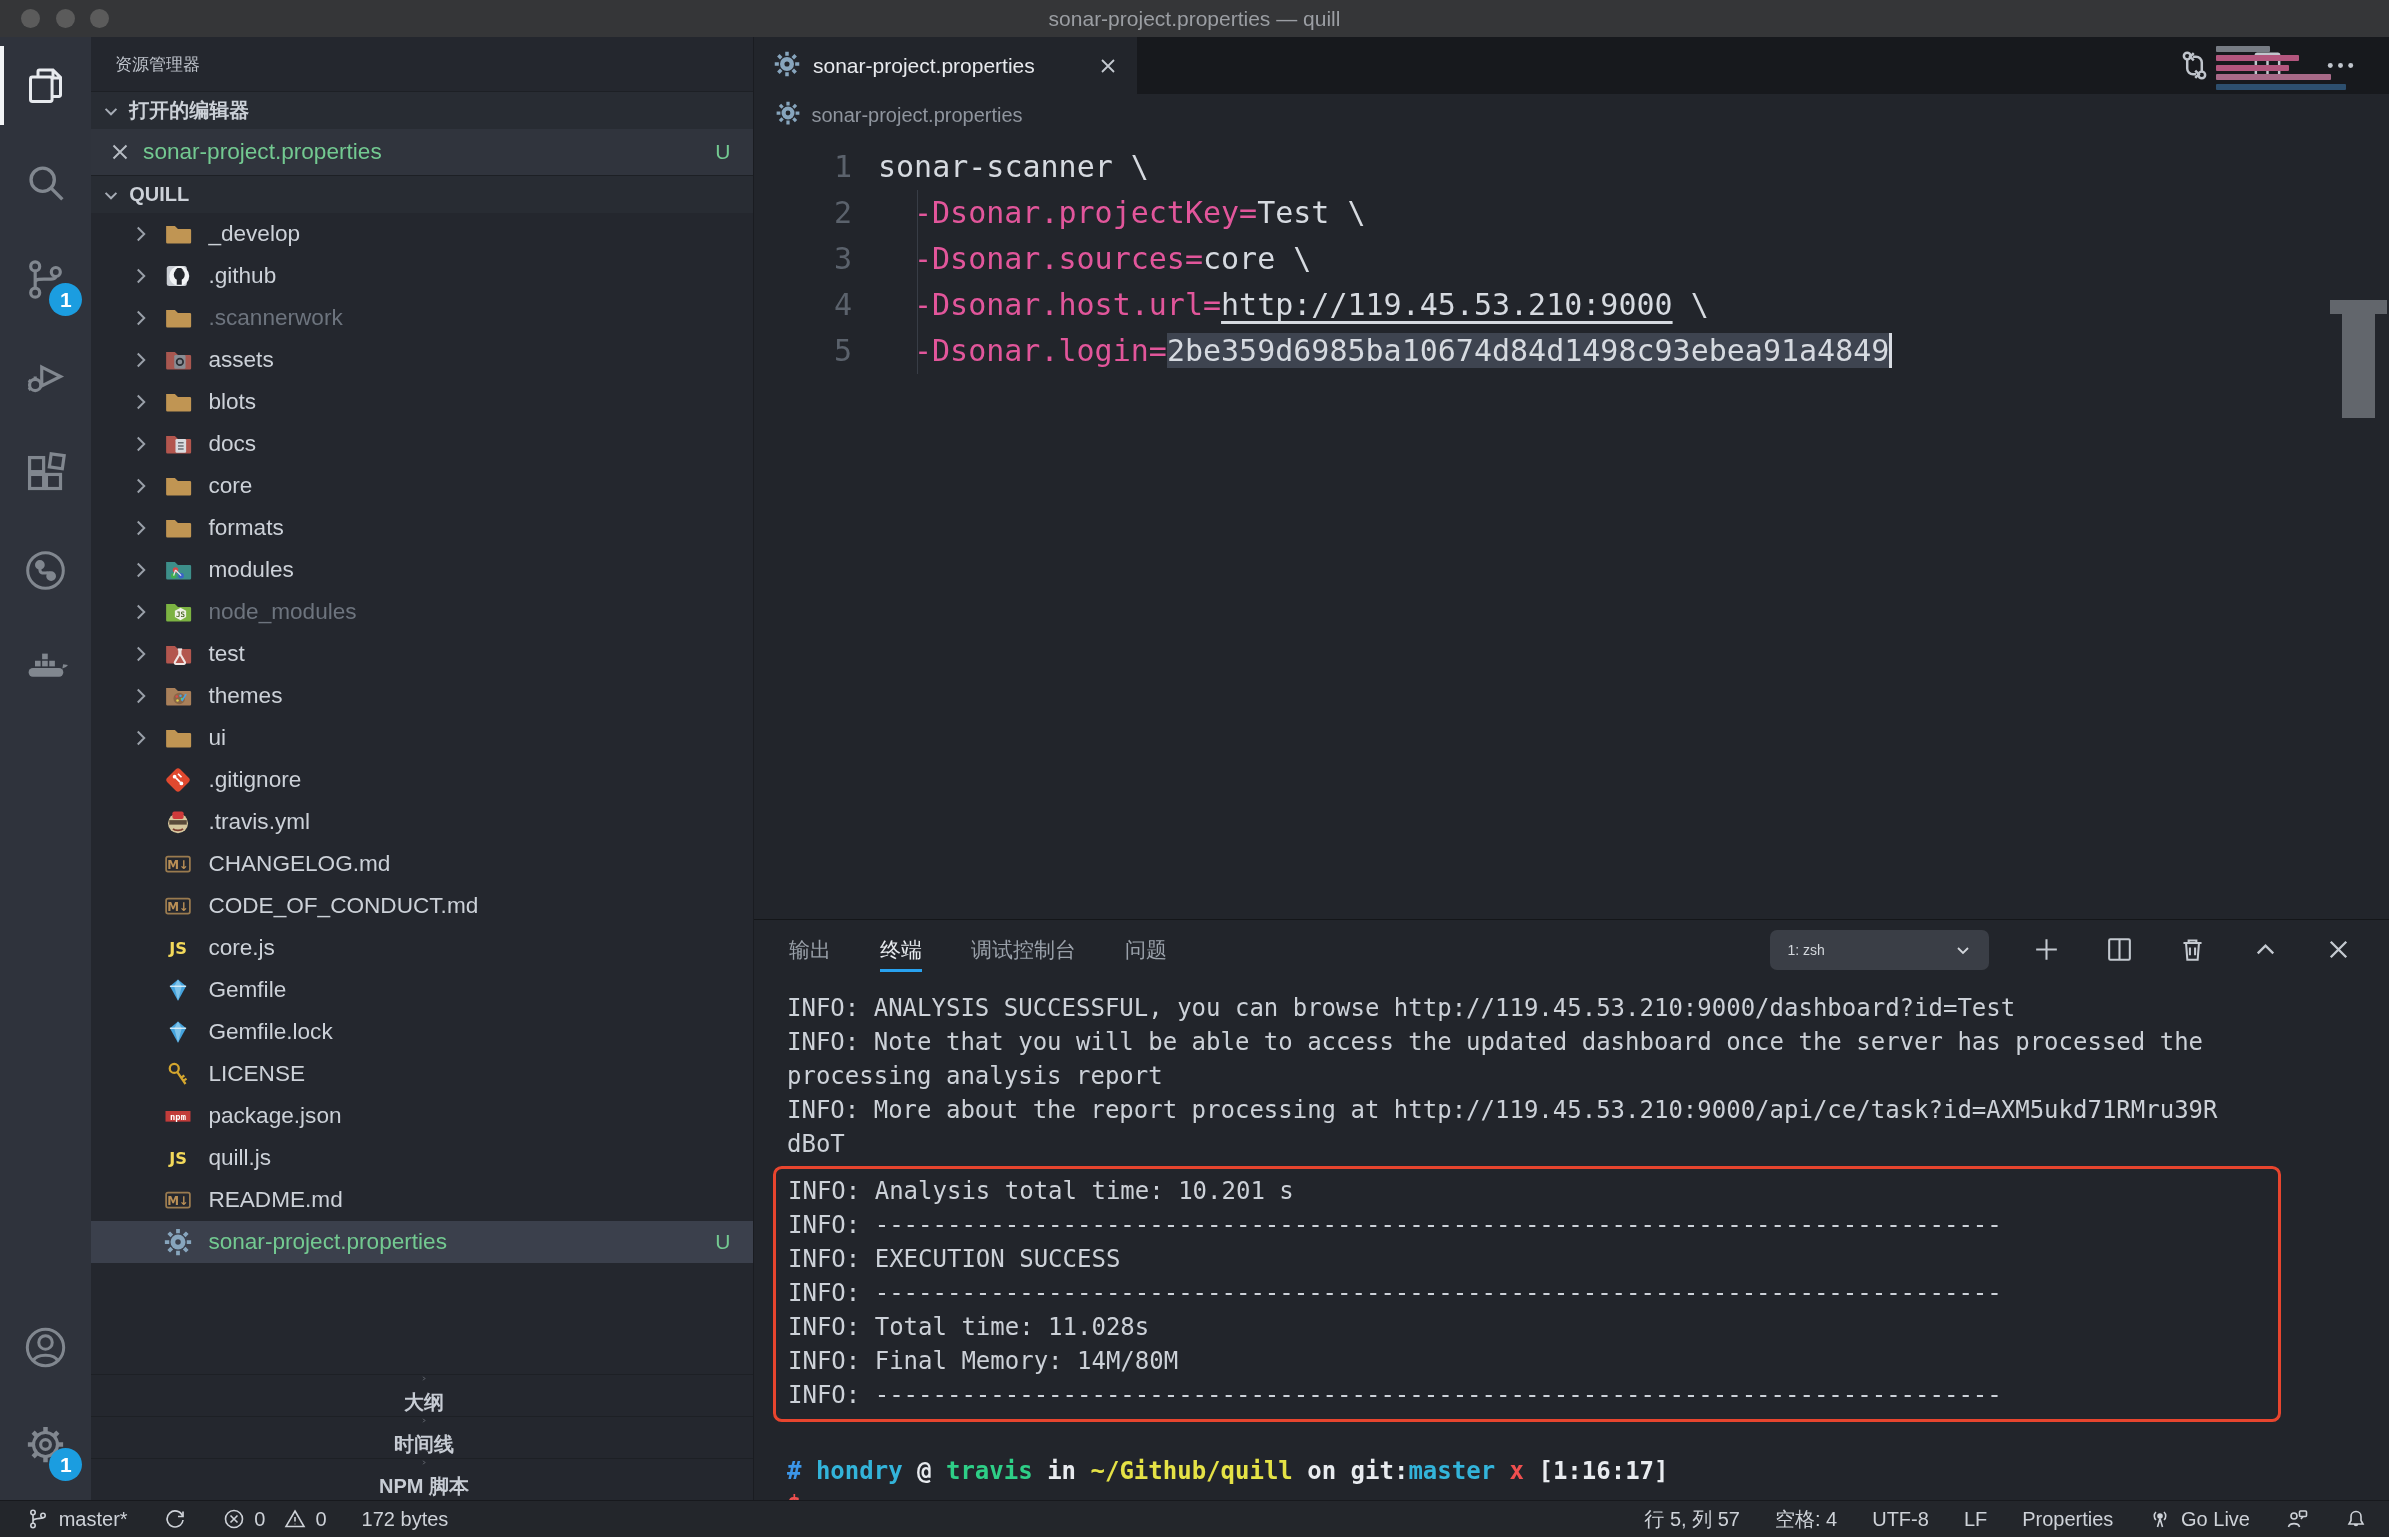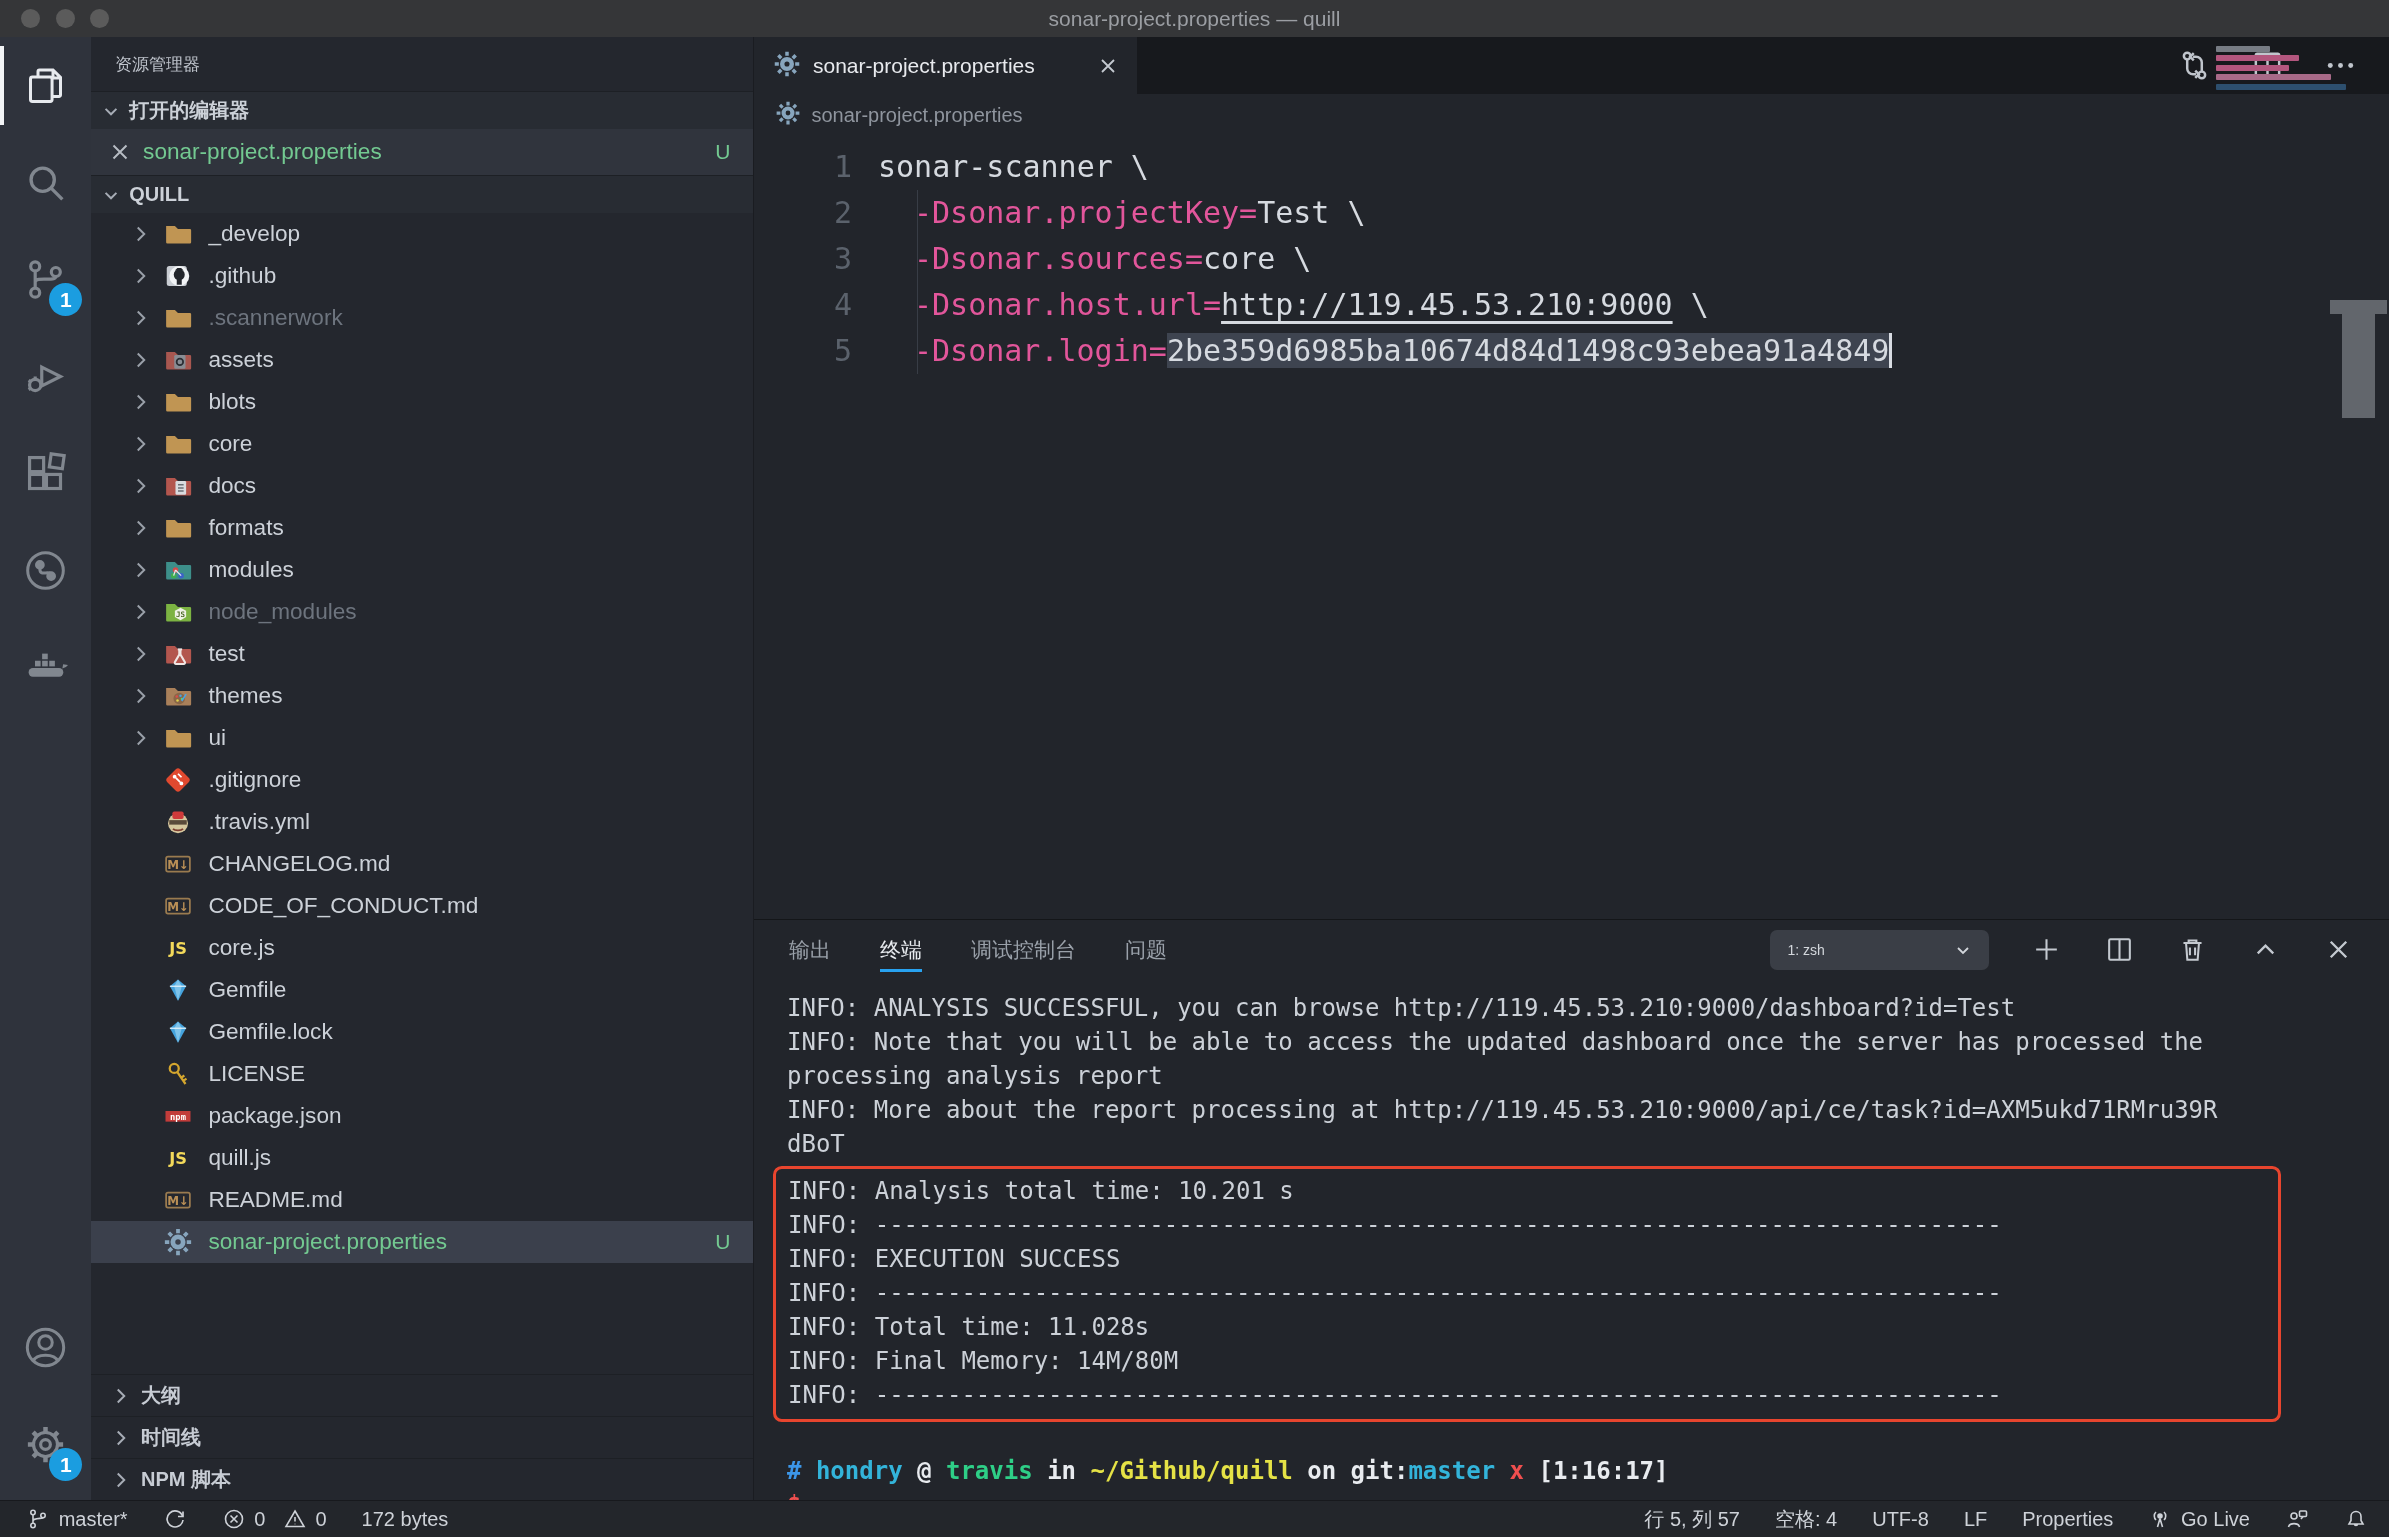--- a/index.html
+++ b/index.html
@@ -37,22 +37,22 @@
   .u-badge { margin-left:auto; margin-right:22.6px; color:#73c991; font-size:21px; }
   .tree { position:relative; }
   .row { height:42px; display:flex; align-items:center; padding-left:37px; font-size:22.6px; color:#ccd1d8; }
   .row .chev { width:26px; height:26px; color:#9aa0a9; margin-right:8.7px; flex:none; }
   .row .chev.empty { visibility:hidden; }
   .row .fi { width:30px; height:30px; margin-right:15.7px; flex:none; display:flex; align-items:center; justify-content:center; }
   .row .fi svg { width:30px; height:30px; }
   .row.dim > .lbl { color:#6d747e; }
   .row.selected { background:#3b404c; }
   .bottom-sections { position:absolute; left:0; right:0; bottom:0; }
-  .bsec { height:42px; display:flex; align-items:center; gap:7px; padding-left:17px; font-size:20px;
-    font-weight:bold; color:#c7ccd4; border-top:0.9px solid #1d2025; background:#24272e; }
+  .bsec { height:42px; display:flex; align-items:center; gap:7px; padding-left:4px; font-size:20px;
+    font-weight:bold; color:#c7ccd4; border-top:0.9px solid #1d2025; background:#24272e;flex-direction:column; }
   .bsec svg { width:26px; height:26px; color:#a7adb6; }
 
   
   .editor-region { position:absolute; left:754px; top:37px; right:0; height:855px; background:#22252b; }
   .tabstrip { height:57px; background:#17191d; display:flex; align-items:stretch; }
   .tab { width:383px; background:#22252b; display:flex; align-items:center; padding:0 17.4px 0 19px; gap:12px; }
   .tab .gear svg, .breadcrumb .gear svg { width:28px; height:28px; }
   .tab-label { font-size:21px; color:#e8eaee; }
   .tab .close-x { margin-left:auto; width:24px; height:24px; color:#c4c9d0; }
   .tab-actions { margin-left:auto; display:flex; align-items:center; gap:38px; padding-right:31px; color:#c0c5cc; }
@@ -282,37 +282,37 @@
             </svg>
           </span>
           <span class="lbl">blots</span>
         </div>
       <div class="row">
           <svg class="chev" viewBox="0 0 24 24" fill="none" stroke="currentColor" stroke-width="1.8">
             <polyline points="9 6 15 12 9 18"></polyline>
           </svg>
           <span class="fi">
             <svg viewBox="0 0 24 24">
-              <path d="M2.5 5.5 h7 l2.5 2.5 h9.5 a1 1 0 0 1 1 1 v9.5 a1 1 0 0 1 -1 1 h-18 a1 1 0 0 1 -1 -1 z" fill="#c09553"></path>
-            </svg>
-          </span>
-          <span class="lbl">core</span>
-        </div>
-      <div class="row">
-          <svg class="chev" viewBox="0 0 24 24" fill="none" stroke="currentColor" stroke-width="1.8">
-            <polyline points="9 6 15 12 9 18"></polyline>
-          </svg>
-          <span class="fi">
-            <svg viewBox="0 0 24 24">
               <path d="M2.5 5.5 h7 l2.5 2.5 h9.5 a1 1 0 0 1 1 1 v9.5 a1 1 0 0 1 -1 1 h-18 a1 1 0 0 1 -1 -1 z" fill="#b3564e"></path>
               <rect x="10" y="8" width="8.5" height="11" rx="1" fill="#d8dbdf"></rect>
               <path d="M12 11 h4.5 M12 13.5 h4.5 M12 16 h4.5" stroke="#6b7077" stroke-width="1.2"></path>
             </svg>
           </span>
           <span class="lbl">docs</span>
+        </div>
+      <div class="row">
+          <svg class="chev" viewBox="0 0 24 24" fill="none" stroke="currentColor" stroke-width="1.8">
+            <polyline points="9 6 15 12 9 18"></polyline>
+          </svg>
+          <span class="fi">
+            <svg viewBox="0 0 24 24">
+              <path d="M2.5 5.5 h7 l2.5 2.5 h9.5 a1 1 0 0 1 1 1 v9.5 a1 1 0 0 1 -1 1 h-18 a1 1 0 0 1 -1 -1 z" fill="#c09553"></path>
+            </svg>
+          </span>
+          <span class="lbl">core</span>
         </div>
       <div class="row">
           <svg class="chev" viewBox="0 0 24 24" fill="none" stroke="currentColor" stroke-width="1.8">
             <polyline points="9 6 15 12 9 18"></polyline>
           </svg>
           <span class="fi">
             <svg viewBox="0 0 24 24">
               <path d="M2.5 5.5 h7 l2.5 2.5 h9.5 a1 1 0 0 1 1 1 v9.5 a1 1 0 0 1 -1 1 h-18 a1 1 0 0 1 -1 -1 z" fill="#c09553"></path>
             </svg>
           </span>

